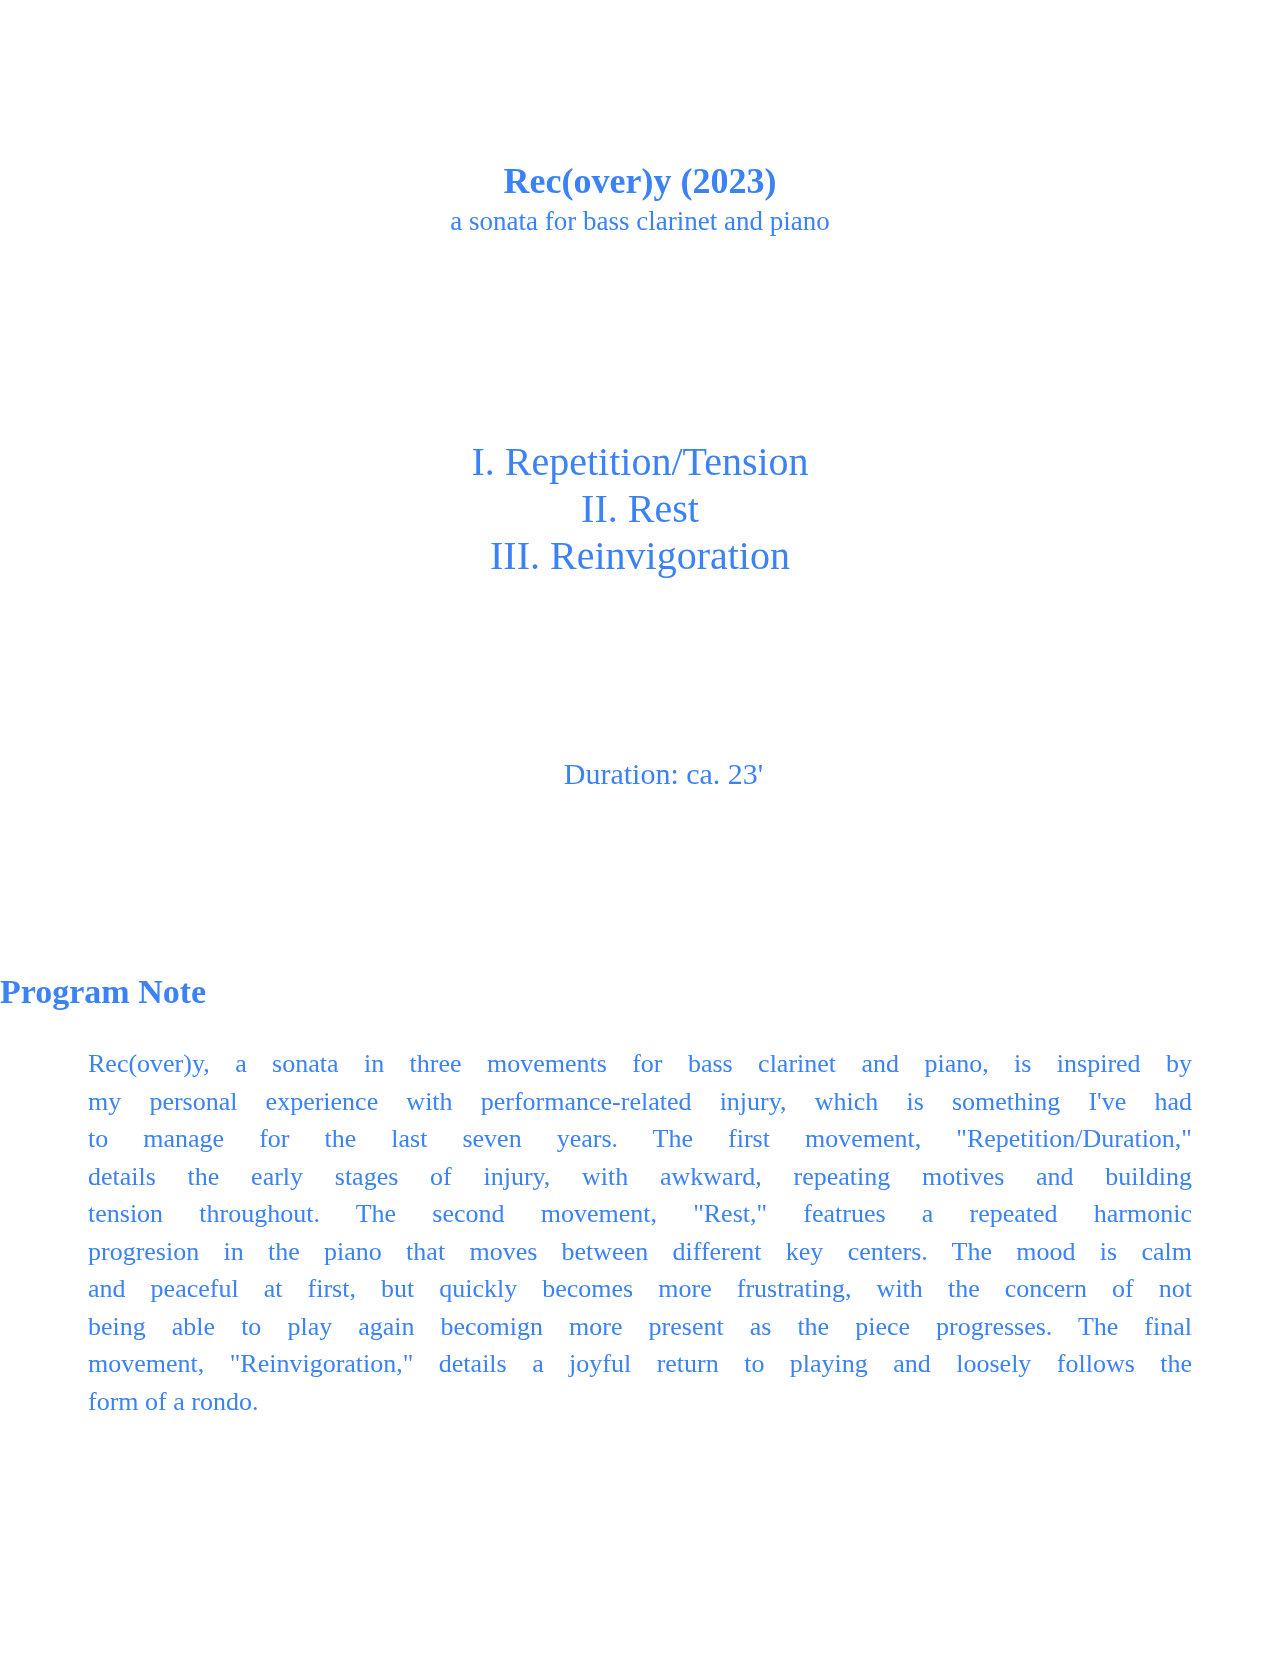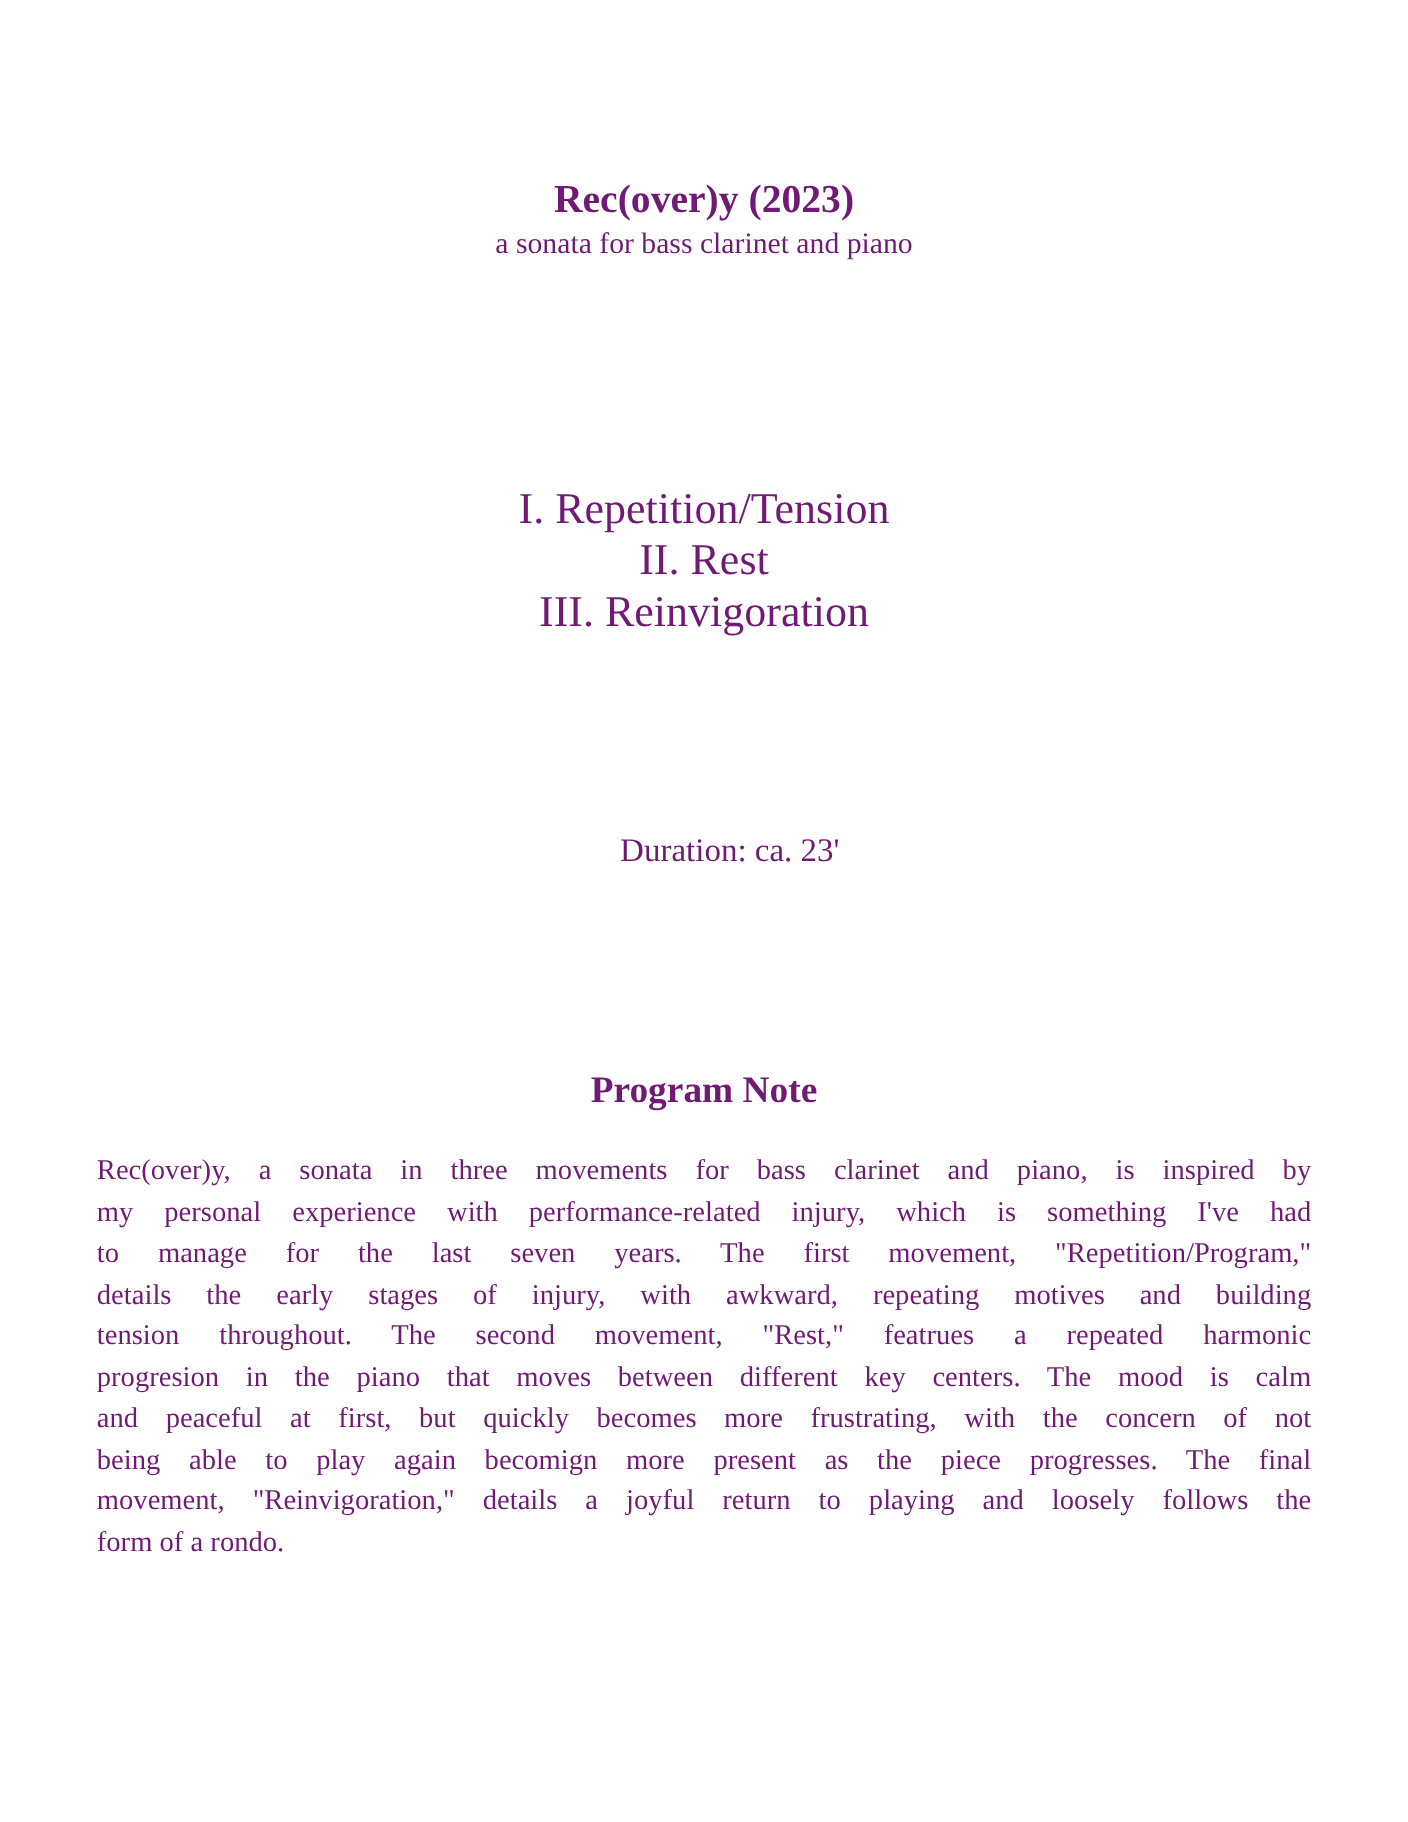--- a/index.html
+++ b/index.html
@@ -5,21 +5,21 @@
   html, body {
     margin: 0;
     padding: 0;
     background: #ffffff;
   }
   .page {
     position: relative;
     width: 1280px;
     height: 1656px;
     background: #ffffff;
-    color: #701a75;
+    color: #3b82f6;
     font-family: "Liberation Serif", serif;
     overflow: hidden;
   }
   .title-block {
     padding-top: 159px;
     text-align: center;
   }
   .piece-title {
     margin: 0;
     font-size: 36px;
@@ -39,21 +39,20 @@
   }
   .duration {
     margin-top: 175px;
     text-align: center;
     font-size: 30px;
     line-height: 40px;
     padding-left: 47px;
   }
   .pn-heading {
     margin: 177px 0 0 0;
-    text-align: center;
     font-size: 34px;
     line-height: 42px;
     font-weight: bold;
   }
   .pn-body {
     margin: 32px 88px 0 88px;
     width: 1104px;
     font-size: 26px;
     line-height: 37.5px;
   }
@@ -88,21 +87,21 @@
 
   <div class="duration">Duration: ca. 23'</div>
 
   <h2 class="pn-heading">Program Note</h2>
 
   <div class="pn-body">
     <div class="pn-line">
       <span class="bold-lead">Rec(over)y</span><span>, a sonata in three movements for bass clarinet and piano, is inspired by</span>
     </div>
     <div class="pn-line">my personal experience with performance-related injury, which is something I've had</div>
-    <div class="pn-line">to manage for the last seven years. The first movement, "Repetition/Program,"</div>
+    <div class="pn-line">to manage for the last seven years. The first movement, "Repetition/Duration,"</div>
     <div class="pn-line">details the early stages of injury, with awkward, repeating motives and building</div>
     <div class="pn-line">tension throughout. The second movement, "Rest," featrues a repeated harmonic</div>
     <div class="pn-line">progresion in the piano that moves between different key centers. The mood is calm</div>
     <div class="pn-line">and peaceful at first, but quickly becomes more frustrating, with the concern of not</div>
     <div class="pn-line">being able to play again becomign more present as the piece progresses. The final</div>
     <div class="pn-line">movement, "Reinvigoration," details a joyful return to playing and loosely follows the</div>
     <div class="pn-line last">form of a rondo.</div>
   </div>
 
 </div>

